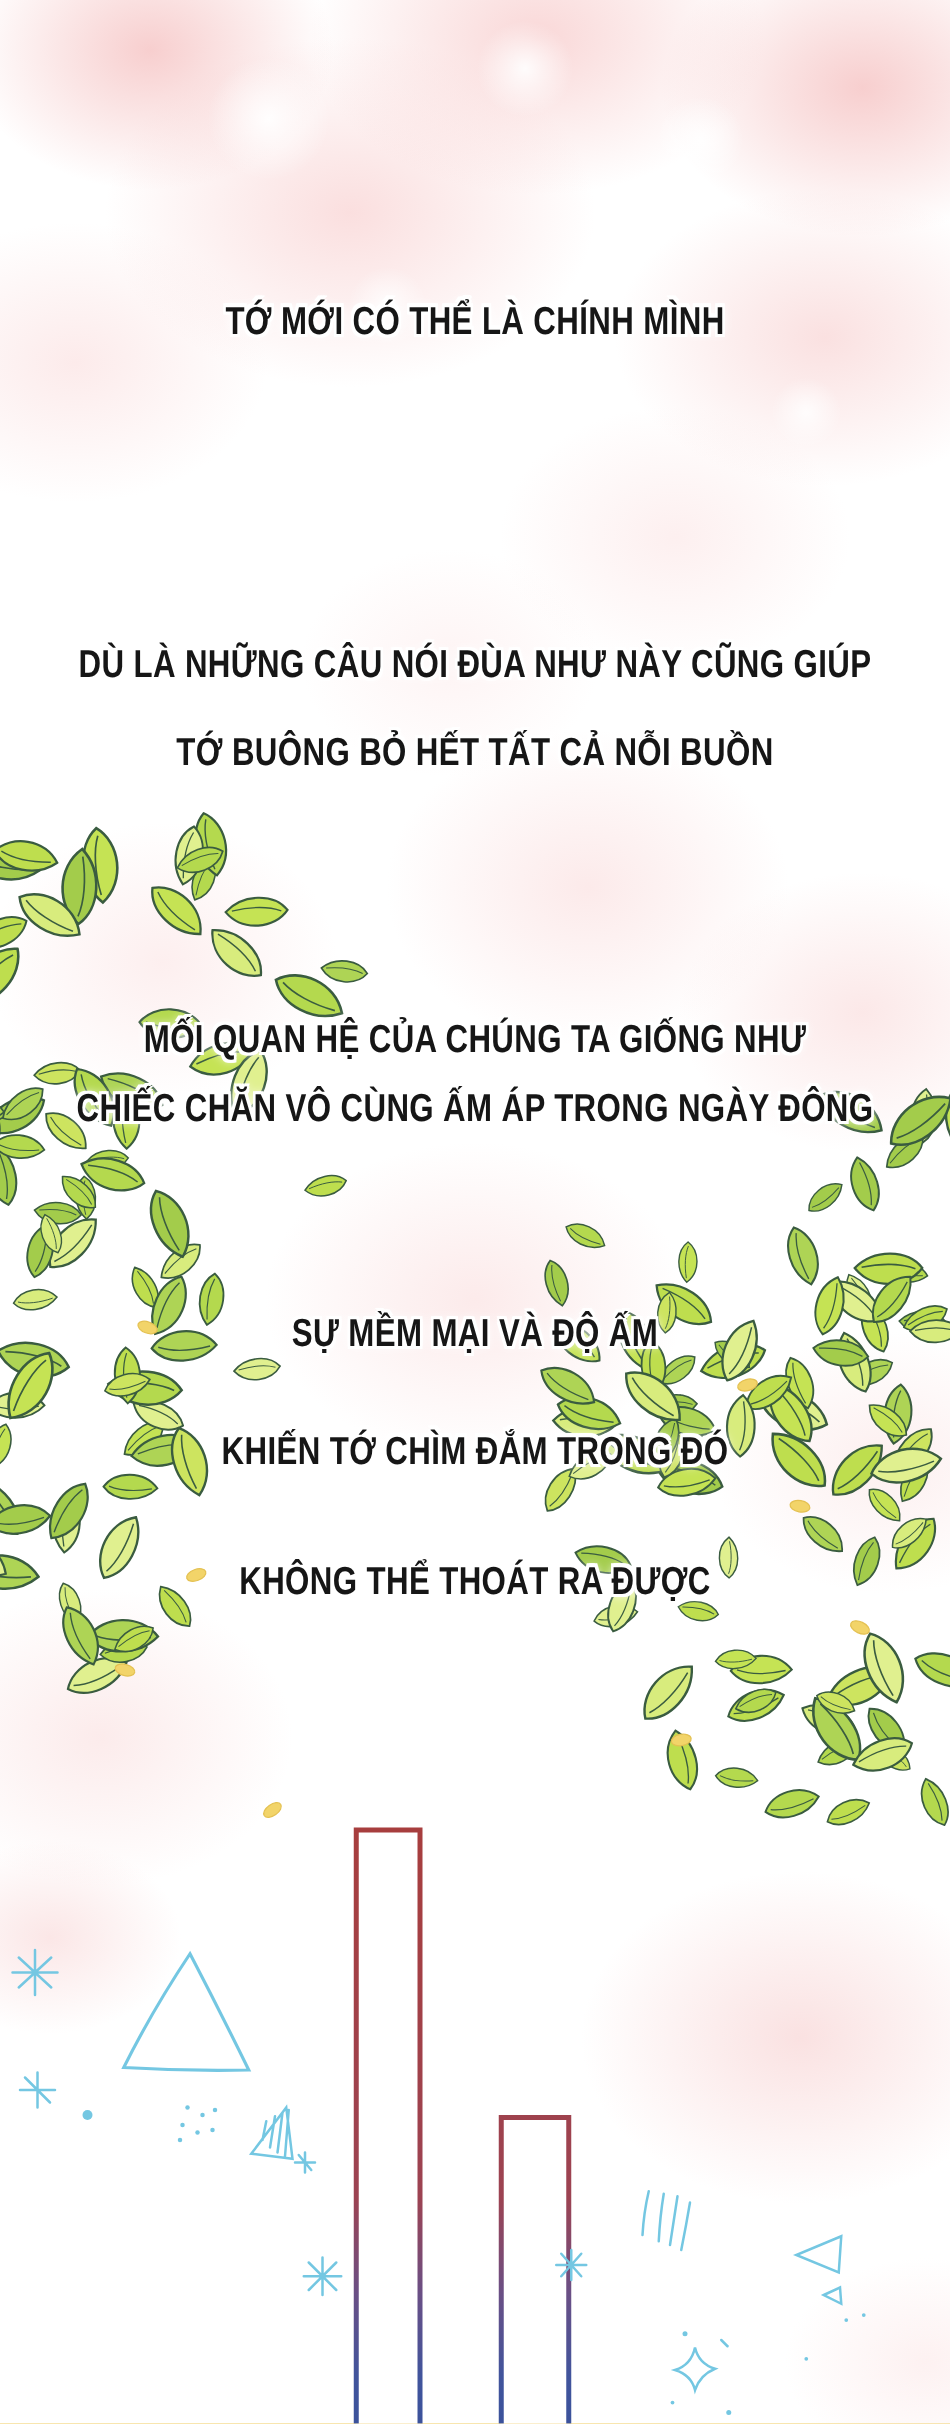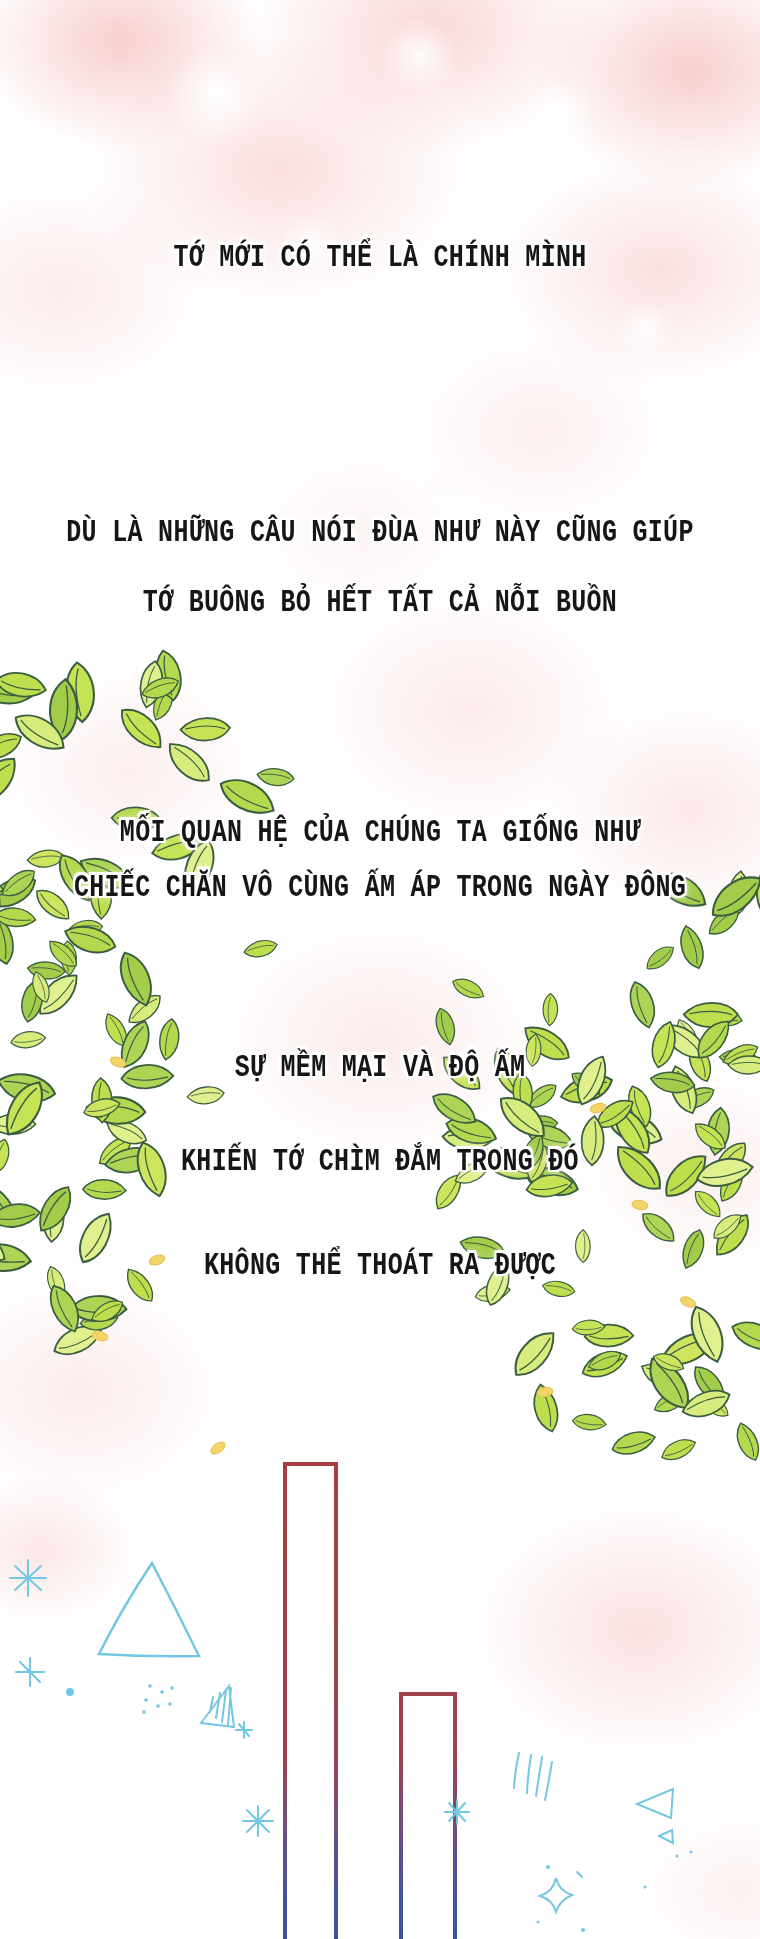--- a/index.html
+++ b/index.html
@@ -1,17 +1,17 @@
 <!DOCTYPE html>
 <html><head>
 <meta charset="utf-8">
 <style>
   html,body{margin:0;padding:0;background:#ffffff;}
   .page{position:relative;width:760px;height:1939px;overflow:hidden;background:#eab308;
-        font-family:Liberation Mono, monospace;}
+        font-family:Liberation Sans, sans-serif;}
   .bg{position:absolute;inset:0;z-index:1;background-color:#ffffff;background-image:
     radial-gradient(70px 70px at 215px 95px, rgba(255,255,255,.95), transparent 70%),
     radial-gradient(55px 55px at 420px 55px, rgba(255,255,255,.9), transparent 70%),
     radial-gradient(50px 50px at 560px 112px, rgba(255,255,255,.9), transparent 70%),
     radial-gradient(45px 45px at 310px 245px, rgba(255,255,255,.85), transparent 70%),
     radial-gradient(40px 40px at 645px 330px, rgba(255,255,255,.85), transparent 70%),
     radial-gradient(210px 160px at 120px 40px, rgba(246,198,198,.85), transparent 70%),
     radial-gradient(260px 180px at 430px 30px, rgba(248,206,206,.8), transparent 70%),
     radial-gradient(230px 170px at 690px 70px, rgba(246,198,198,.85), transparent 70%),
     radial-gradient(280px 200px at 280px 170px, rgba(249,212,212,.75), transparent 70%),

